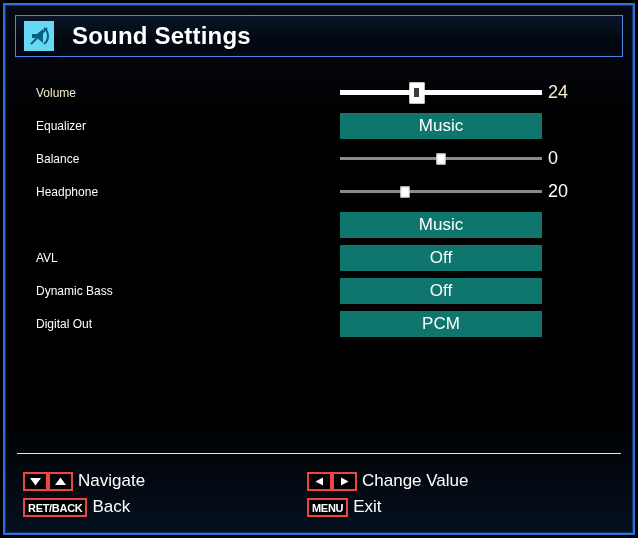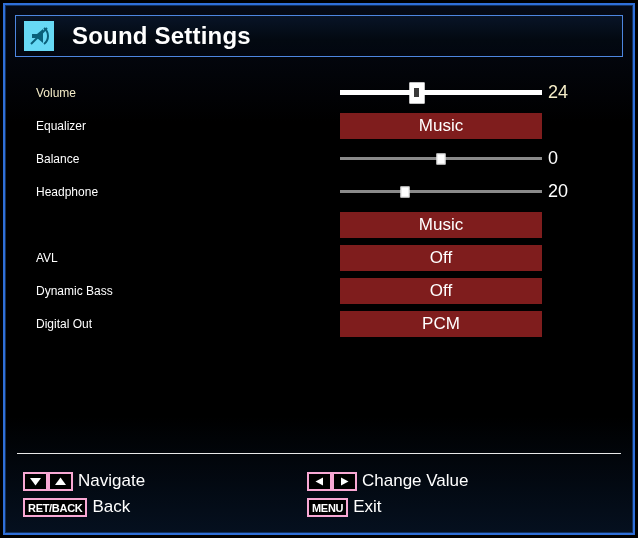--- a/index.html
+++ b/index.html
@@ -146,21 +146,21 @@
     color: #ffffff;
     font-size: 18px;
     white-space: nowrap;
   }
   .row.selected .slider-value { color: #f5edc8; }
 
   
   .option-box {
     width: 202px;
     height: 26px;
-    background: #7f1d1d;
+    background: #0f766e;
     color: #ffffff;
     font-size: 17px;
     display: flex;
     align-items: center;
     justify-content: center;
     white-space: nowrap;
   }
 
   
   .divider {
@@ -180,21 +180,21 @@
   }
   .help-col { position: absolute; top: 0; }
   .help-col.left  { left: 6px; }
   .help-col.right { left: 290px; }
   .help-line {
     display: flex;
     align-items: flex-end;
     height: 26px;
   }
   .key {
-    border: 2px solid #f9a8d4;
+    border: 2px solid #ef4444;
     background: #000000;
     height: 19px;
     display: flex;
     align-items: center;
     justify-content: center;
     color: #ffffff;
     font-size: 11px;
     font-weight: bold;
     padding: 0 3px;
     flex: 0 0 auto;

